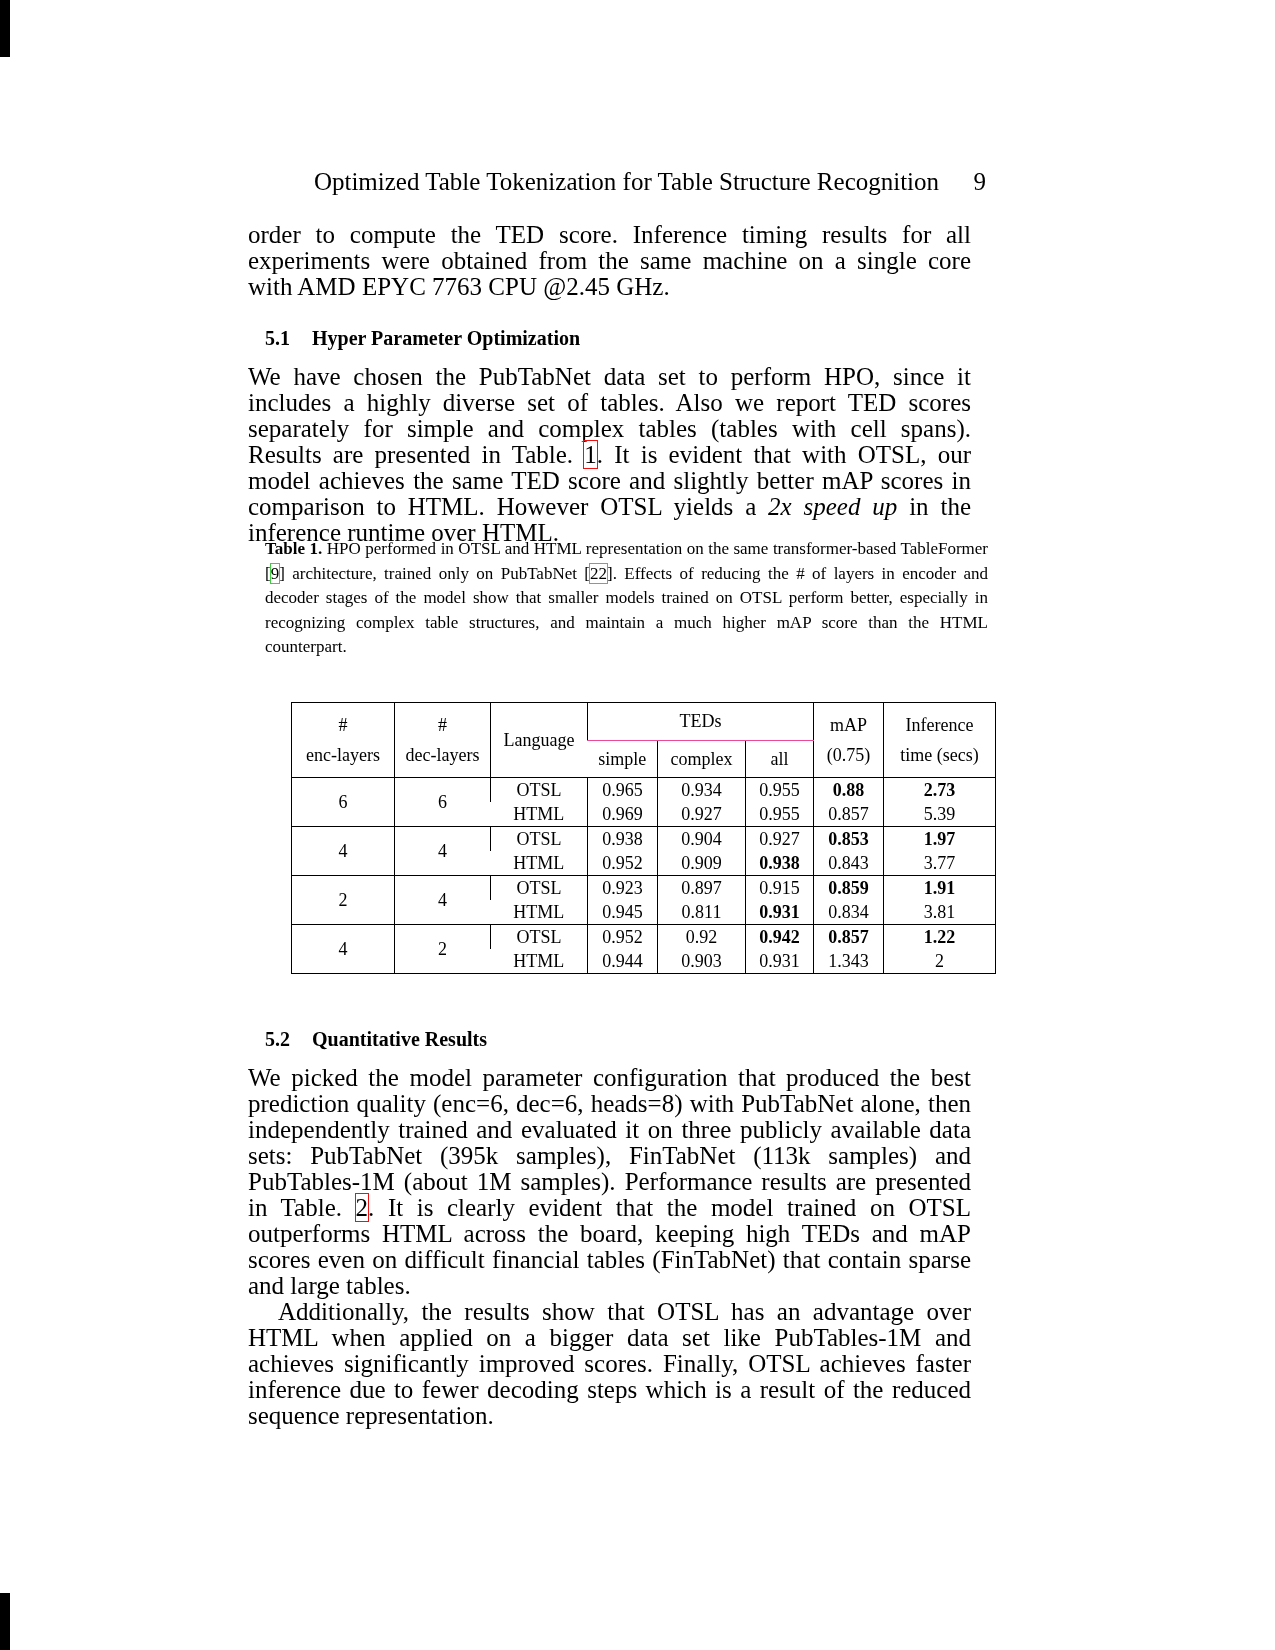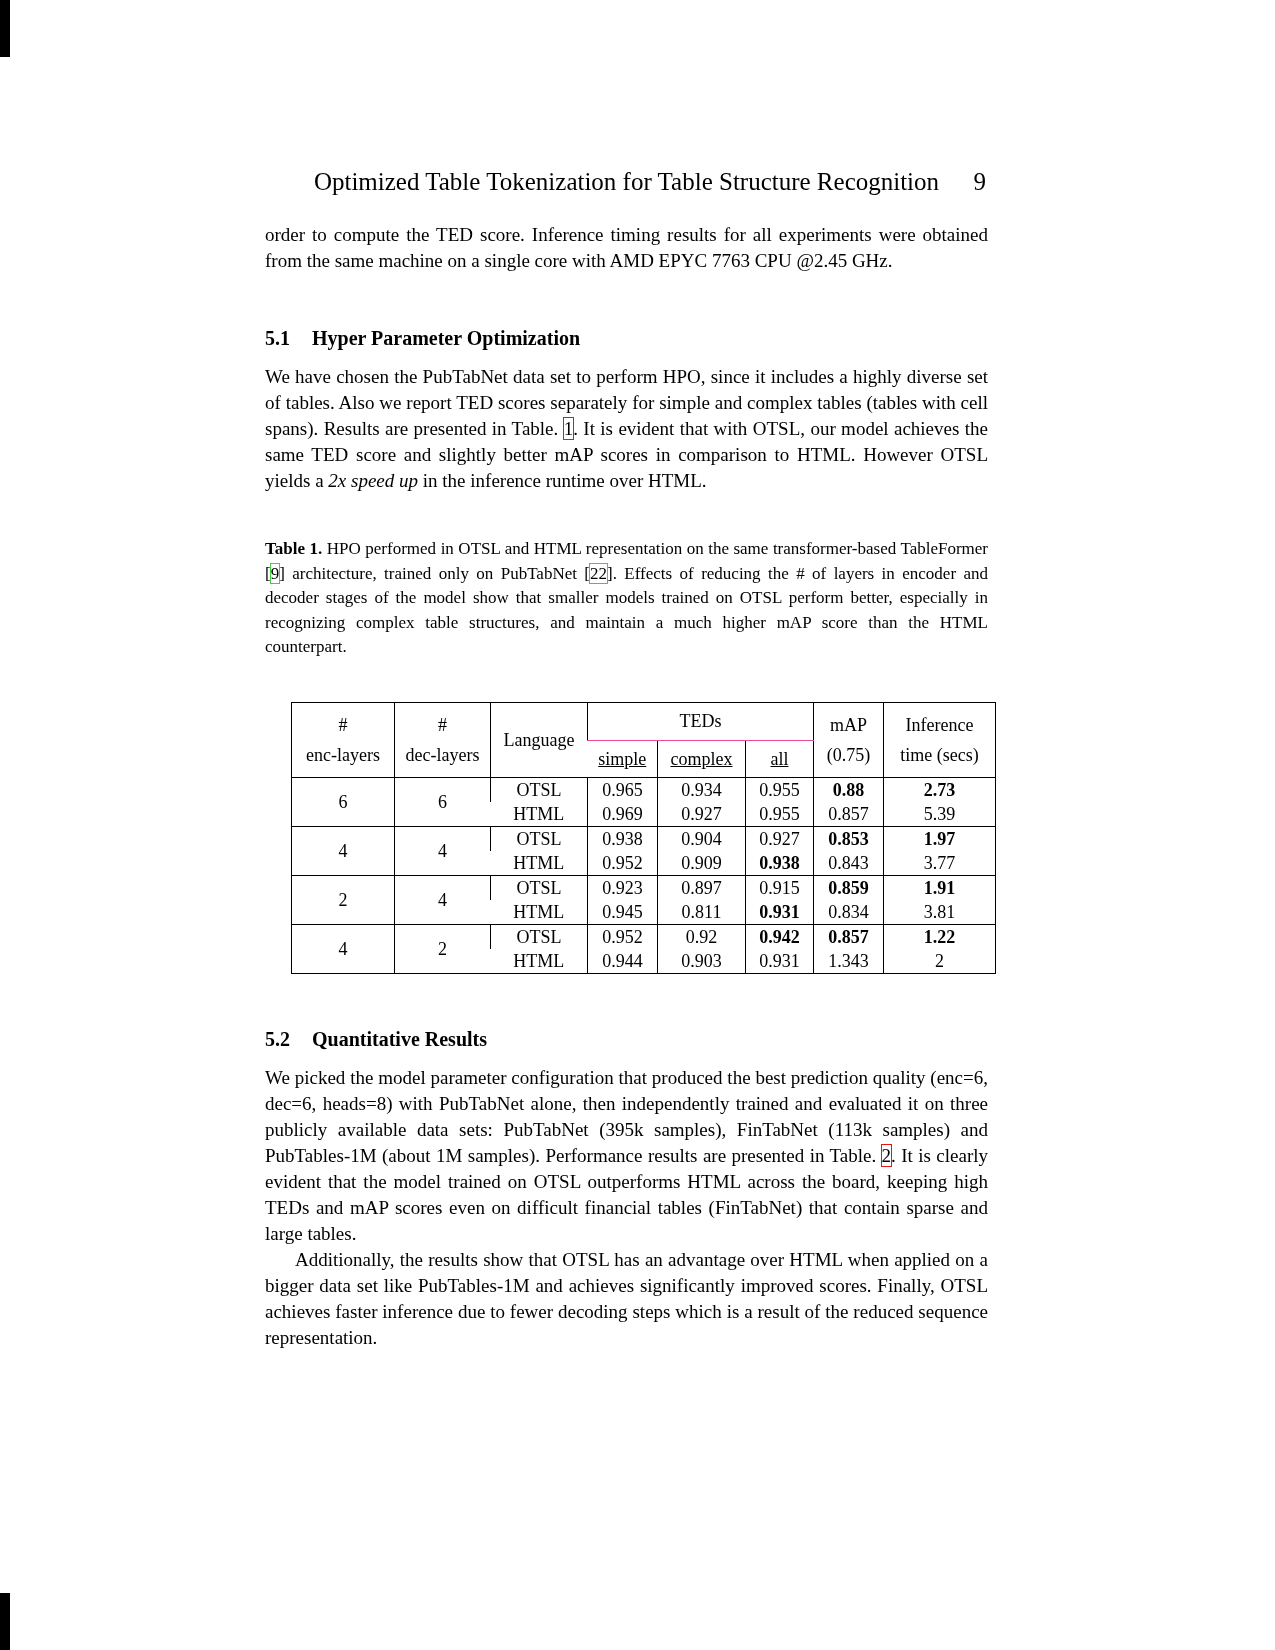--- a/index.html
+++ b/index.html
@@ -10,21 +10,21 @@
     overflow:hidden;
   }
   .abs { position:absolute; }
   .scan-bar { position:absolute; left:0; width:10px; background:#000; }
   #scan-top { top:0; height:57px; }
   #scan-bottom { top:1593px; height:57px; }
 
   #running-head { top:168px; left:265px; width:723px; font-size:25px; text-align:center; }
   #page-num { position:absolute; right:2px; top:0; }
 
-  .body-par { left:265px; width:723px; font-size:19px; line-height:26px; text-align:justify; }
+  .body-par { left:248px; width:723px; font-size:25px; line-height:26px; text-align:justify; }
   #p-intro { top:222px; }
   #p-51 { top:364px; }
   #block-52 { top:1065px; }
   #block-52 p { margin:0; }
   #p-52b { text-indent:30px; }
 
   .sec-head { left:265px; font-size:20px; font-weight:bold; }
   #h-51 { top:327px; }
   #h-52 { top:1028px; }
   .sec-num { margin-right:22px; }
@@ -37,21 +37,21 @@
 
   #t1-wrap { top:702px; left:291px; }
   table#t1 { border-collapse:collapse; table-layout:fixed; width:704px;
              font-size:18px; }
   #t1 th, #t1 td { padding:0; text-align:center; font-weight:normal;
                    border-left:1px solid #000; vertical-align:middle; }
   #t1 th:first-child, #t1 tr td:first-child { border-left:none; }
   #t1 { border:1.6px solid #000; }
   #t1 thead { border-bottom:1.4px solid #000; }
   #t1 .hrow1 th { height:37px; }
-  #t1 .hrow2 th { height:36px;text-decoration:underline; }
+  #t1 .hrow2 th { height:36px; }
   #t1 .two-line div { line-height:30px; }
   #t1 th.teds { border-bottom:1px solid #ec4899; }
   #t1 tbody td { height:24px; line-height:24px; }
   #t1 tbody tr.group-start td { border-top:1px solid #000; }
   #t1 td.b { font-weight:bold; }
 </style>
 </head>
 <body>
 
 <div id="page">

